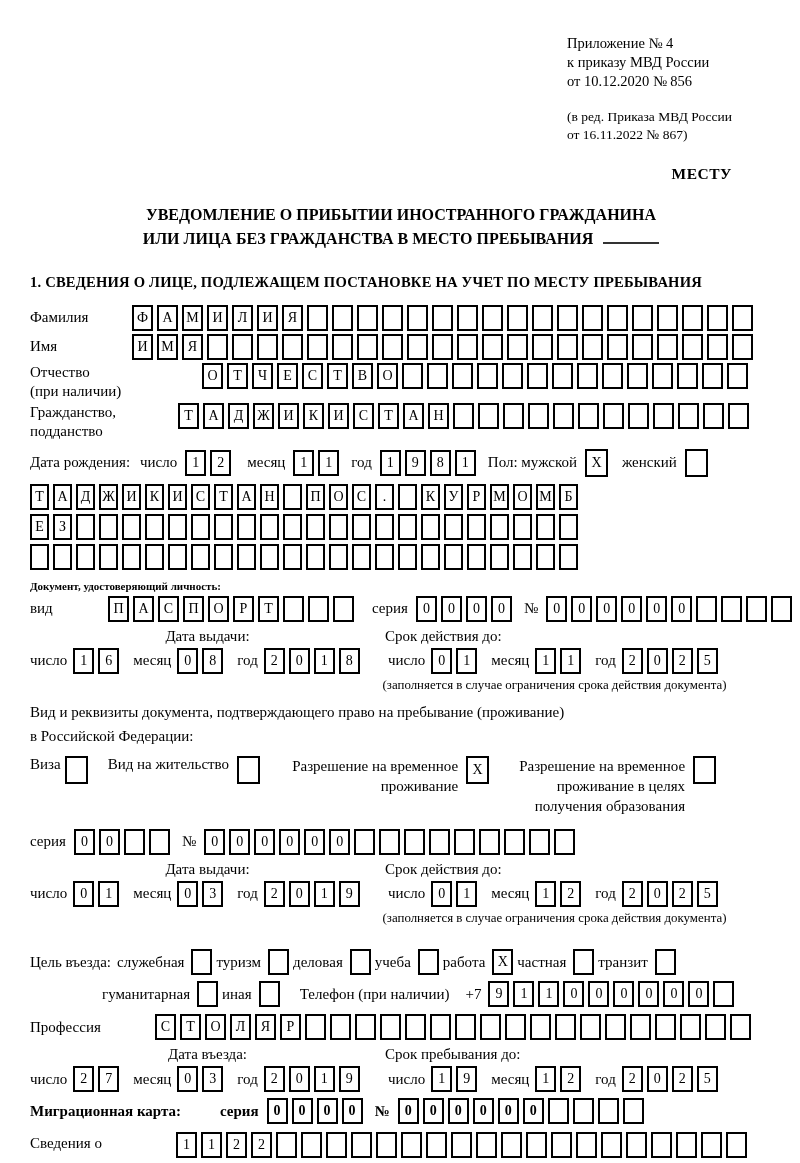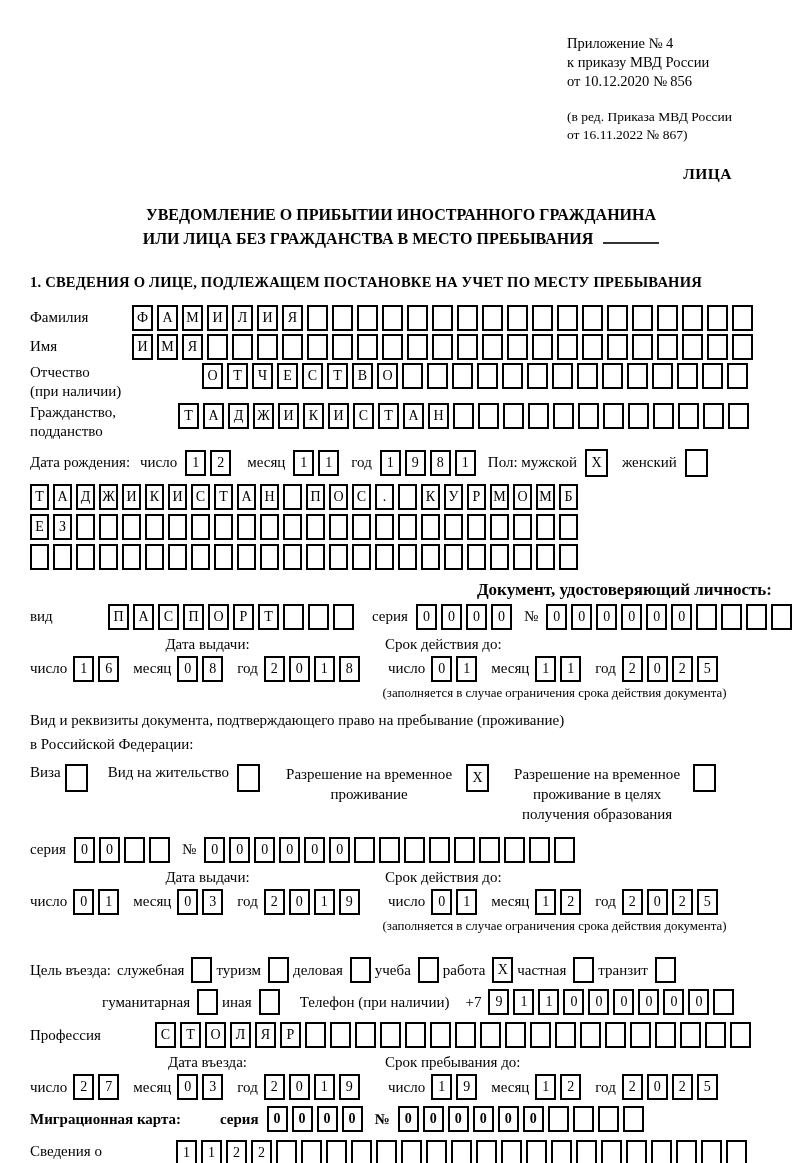--- a/index.html
+++ b/index.html
@@ -26,34 +26,34 @@
   .w-legal{width:146px;}
   .cells{white-space:nowrap;flex:none;}
   .cell{
     display:inline-block;box-sizing:border-box;width:21px;height:26px;
     border:2px solid #000;margin-right:4px;text-align:center;
     font-size:14px;line-height:21px;vertical-align:top;background:#fff;
   }
   .tight .cell{width:19px;margin-right:4px;}
   .stack .cells{display:block;margin-bottom:4px;}
   .mr8{margin-right:8px;} .mr12{margin-right:12px;} .ml6{margin-left:6px;} .ml10{margin-left:10px;} .ml16{margin-left:16px;}
-  .doc-head{text-align:right;font-weight:bold;font-size:17px;margin:6px 0 4px 0;}
+  .doc-head{text-align:left;font-weight:bold;font-size:11px;margin:6px 0 4px 0;}
   .heads{margin-top:6px;margin-bottom:0;}
   .dh{font-size:15px;}
   .dh.left{width:355px;text-align:center;}
   .dh.right{flex:1;text-align:left;}
   .dgroup{display:flex;align-items:center;}
   .dgroup .dl{margin-right:6px;}
   .dgroup .cells{margin-right:10px;}
   .dates .left-g{width:358px;}
   .note-row{justify-content:flex-end;}
   .note{font-size:12.9px;text-align:center;width:435px;line-height:1.2;margin-top:1px;}
   .intro{line-height:1.55;margin-top:8px;}
   .opts-row{margin-top:8px;}
-  .opt-multi{text-align:center;white-space:pre-line;line-height:1.35;}
+  .opt-multi{text-align:right;white-space:pre-line;line-height:1.35;}
   .cb{margin-left:8px;}
   .cb .cell{width:23px;height:28px;line-height:23px;}
   .pv{display:flex;align-items:center;}
   .pv .cells{margin-left:7px;}
   .legal-right{flex:1;}
 </style>
 </head>
 <body>
 
 <div class="page">
@@ -61,21 +61,21 @@
   <div class="hdr">
     <div>Приложение № 4</div>
     <div>к приказу МВД России</div>
     <div>от 10.12.2020 № 856</div>
   </div>
   <div class="hdr-sub">
     <div>(в ред. Приказа МВД России</div>
     <div>от 16.11.2022 № 867)</div>
   </div>
 
-  <div class="forma">ЛИЦА</div>
+  <div class="forma">МЕСТУ</div>
 
   <div class="title">
     <div>УВЕДОМЛЕНИЕ О ПРИБЫТИИ ИНОСТРАННОГО ГРАЖДАНИНА</div>
     <div><span>ИЛИ ЛИЦА БЕЗ ГРАЖДАНСТВА В МЕСТО ПРЕБЫВАНИЯ</span><span class="blank-line"></span></div>
   </div>
 
   <div class="sec">1. СВЕДЕНИЯ О ЛИЦЕ, ПОДЛЕЖАЩЕМ ПОСТАНОВКЕ НА УЧЕТ ПО МЕСТУ ПРЕБЫВАНИЯ</div>
 
   <div class="row">
     <div class="lbl w-name">Фамилия</div>

